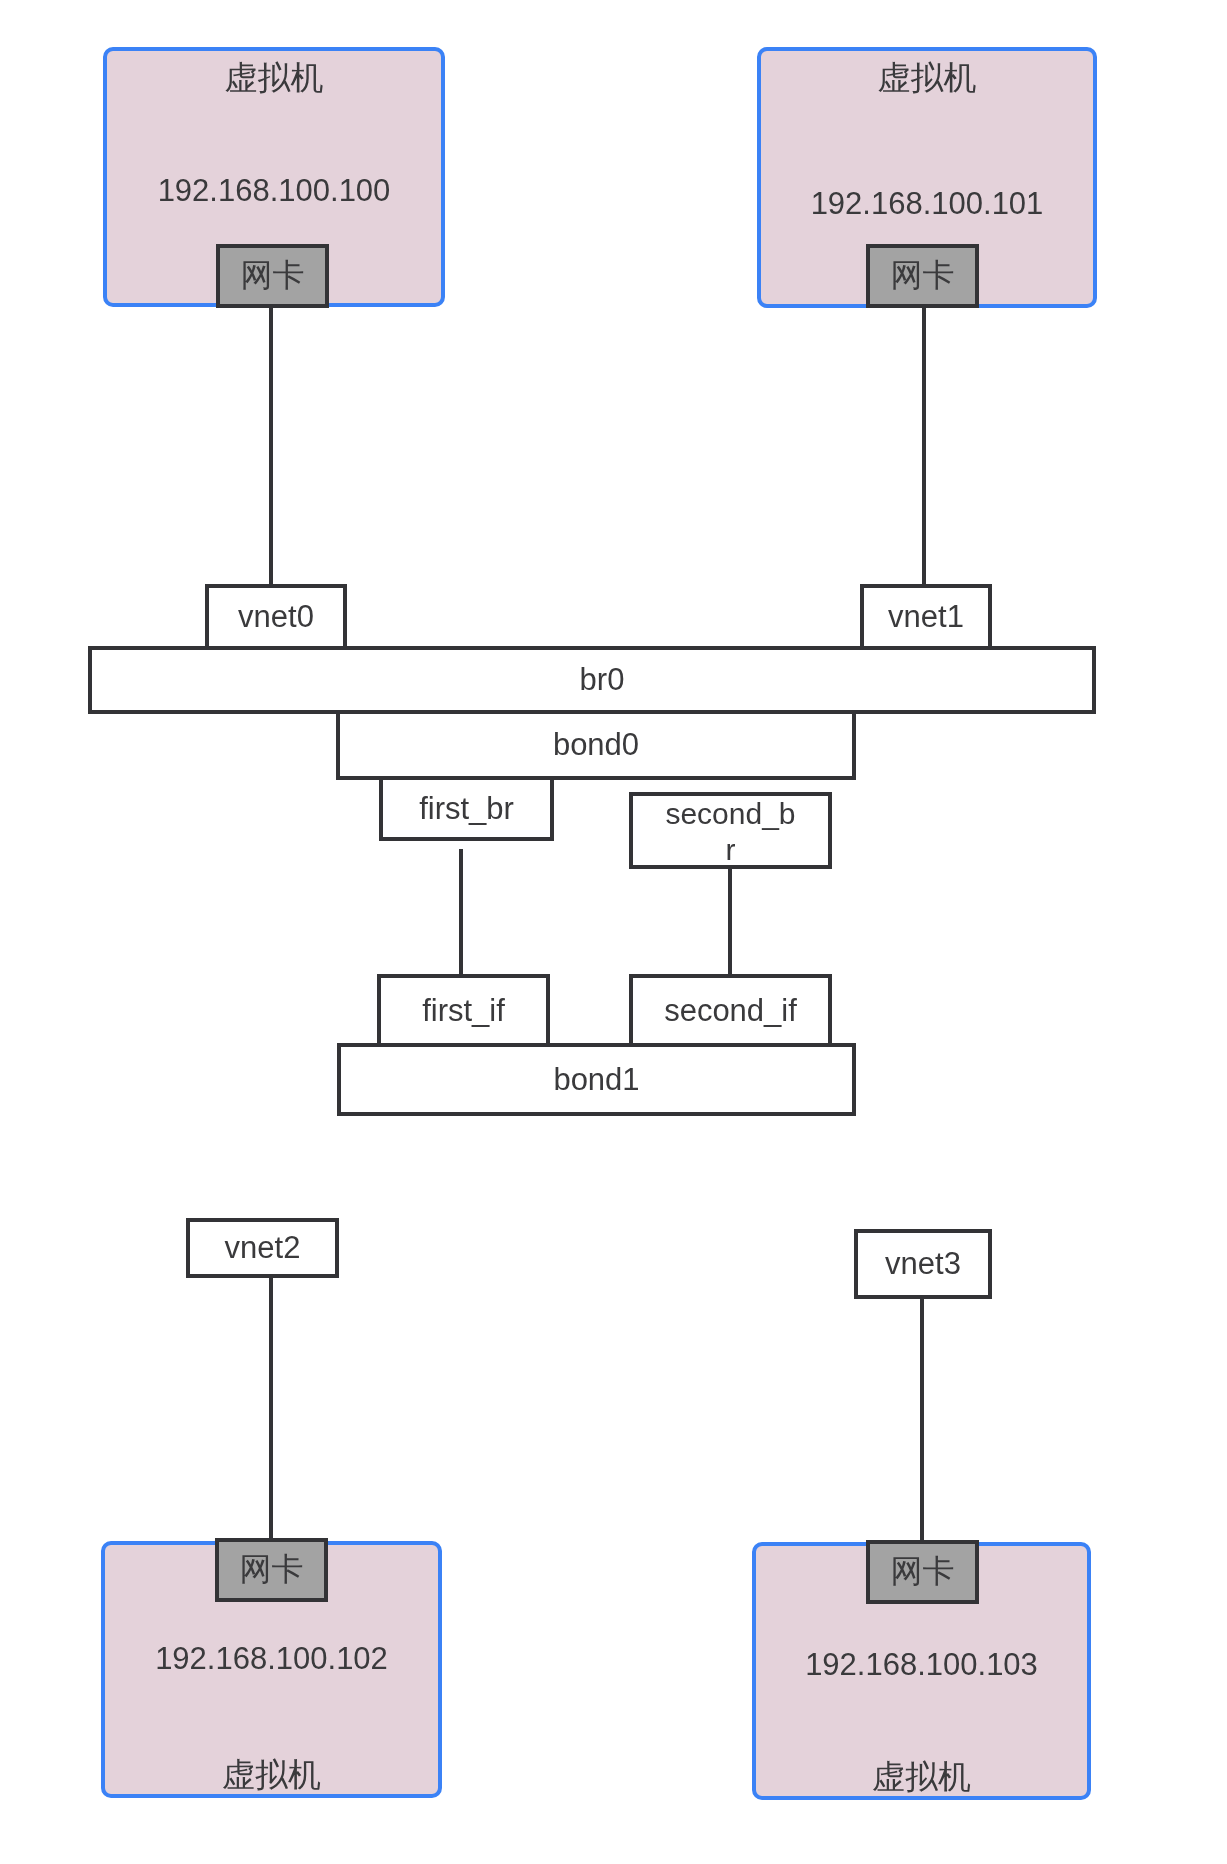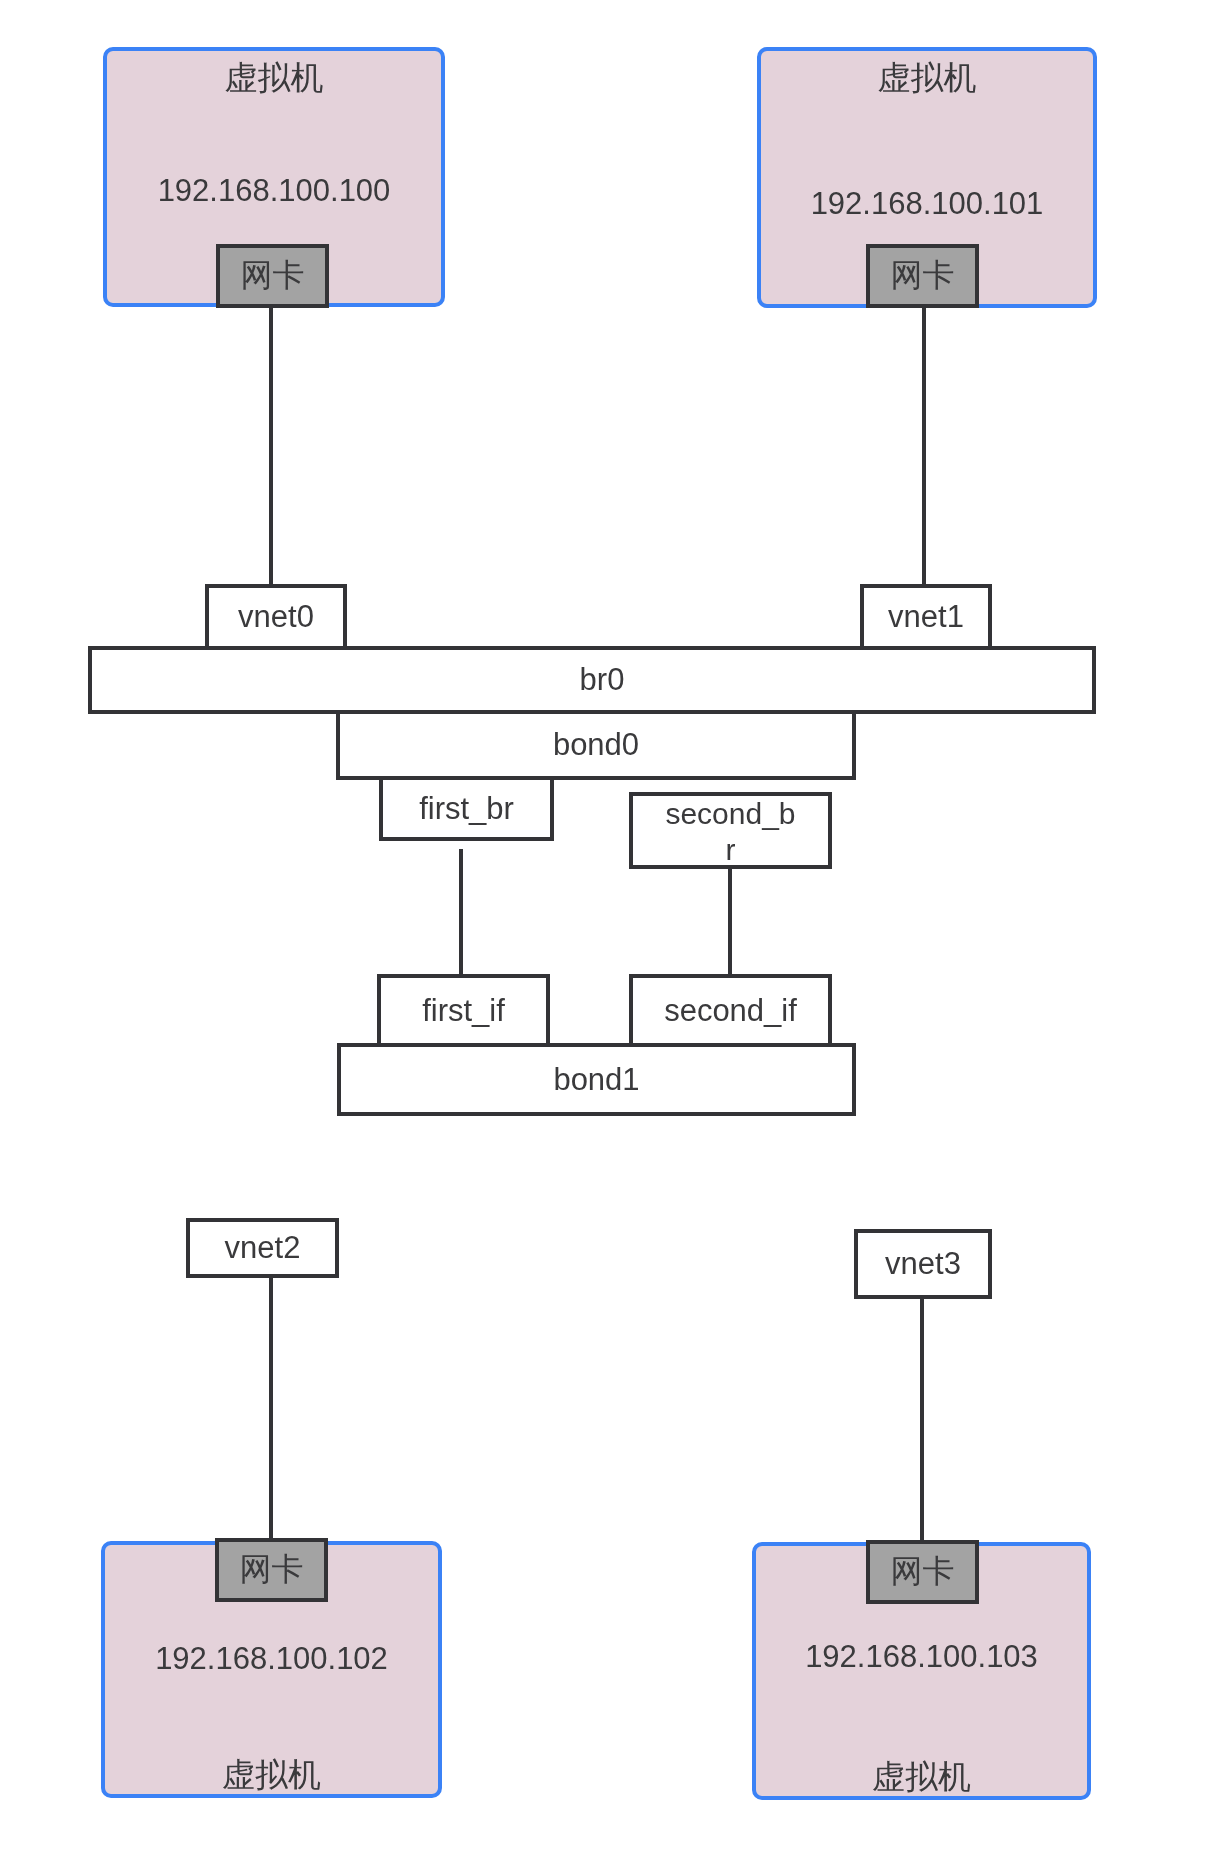--- a/index.html
+++ b/index.html
@@ -120,17 +120,17 @@
       <span>网卡</span>
     </div>
     <div class="vm-ip" style="top:95px;">192.168.100.102</div>
     <div class="vm-title" style="bottom:0px;">虚拟机</div>
   </div>
 
   <div class="vm" style="left:752px; top:1542px; width:339px; height:258px;">
     <div class="nic" style="left:110px; top:-6px; width:113px; height:64px;">
       <span>网卡</span>
     </div>
-    <div class="vm-ip" style="top:92px;">192.168.100.103</div>
+    <div class="vm-ip" style="top:100px;">192.168.100.103</div>
     <div class="vm-title" style="bottom:0px;">虚拟机</div>
   </div>
 
 </div>
 
 </body></html>

